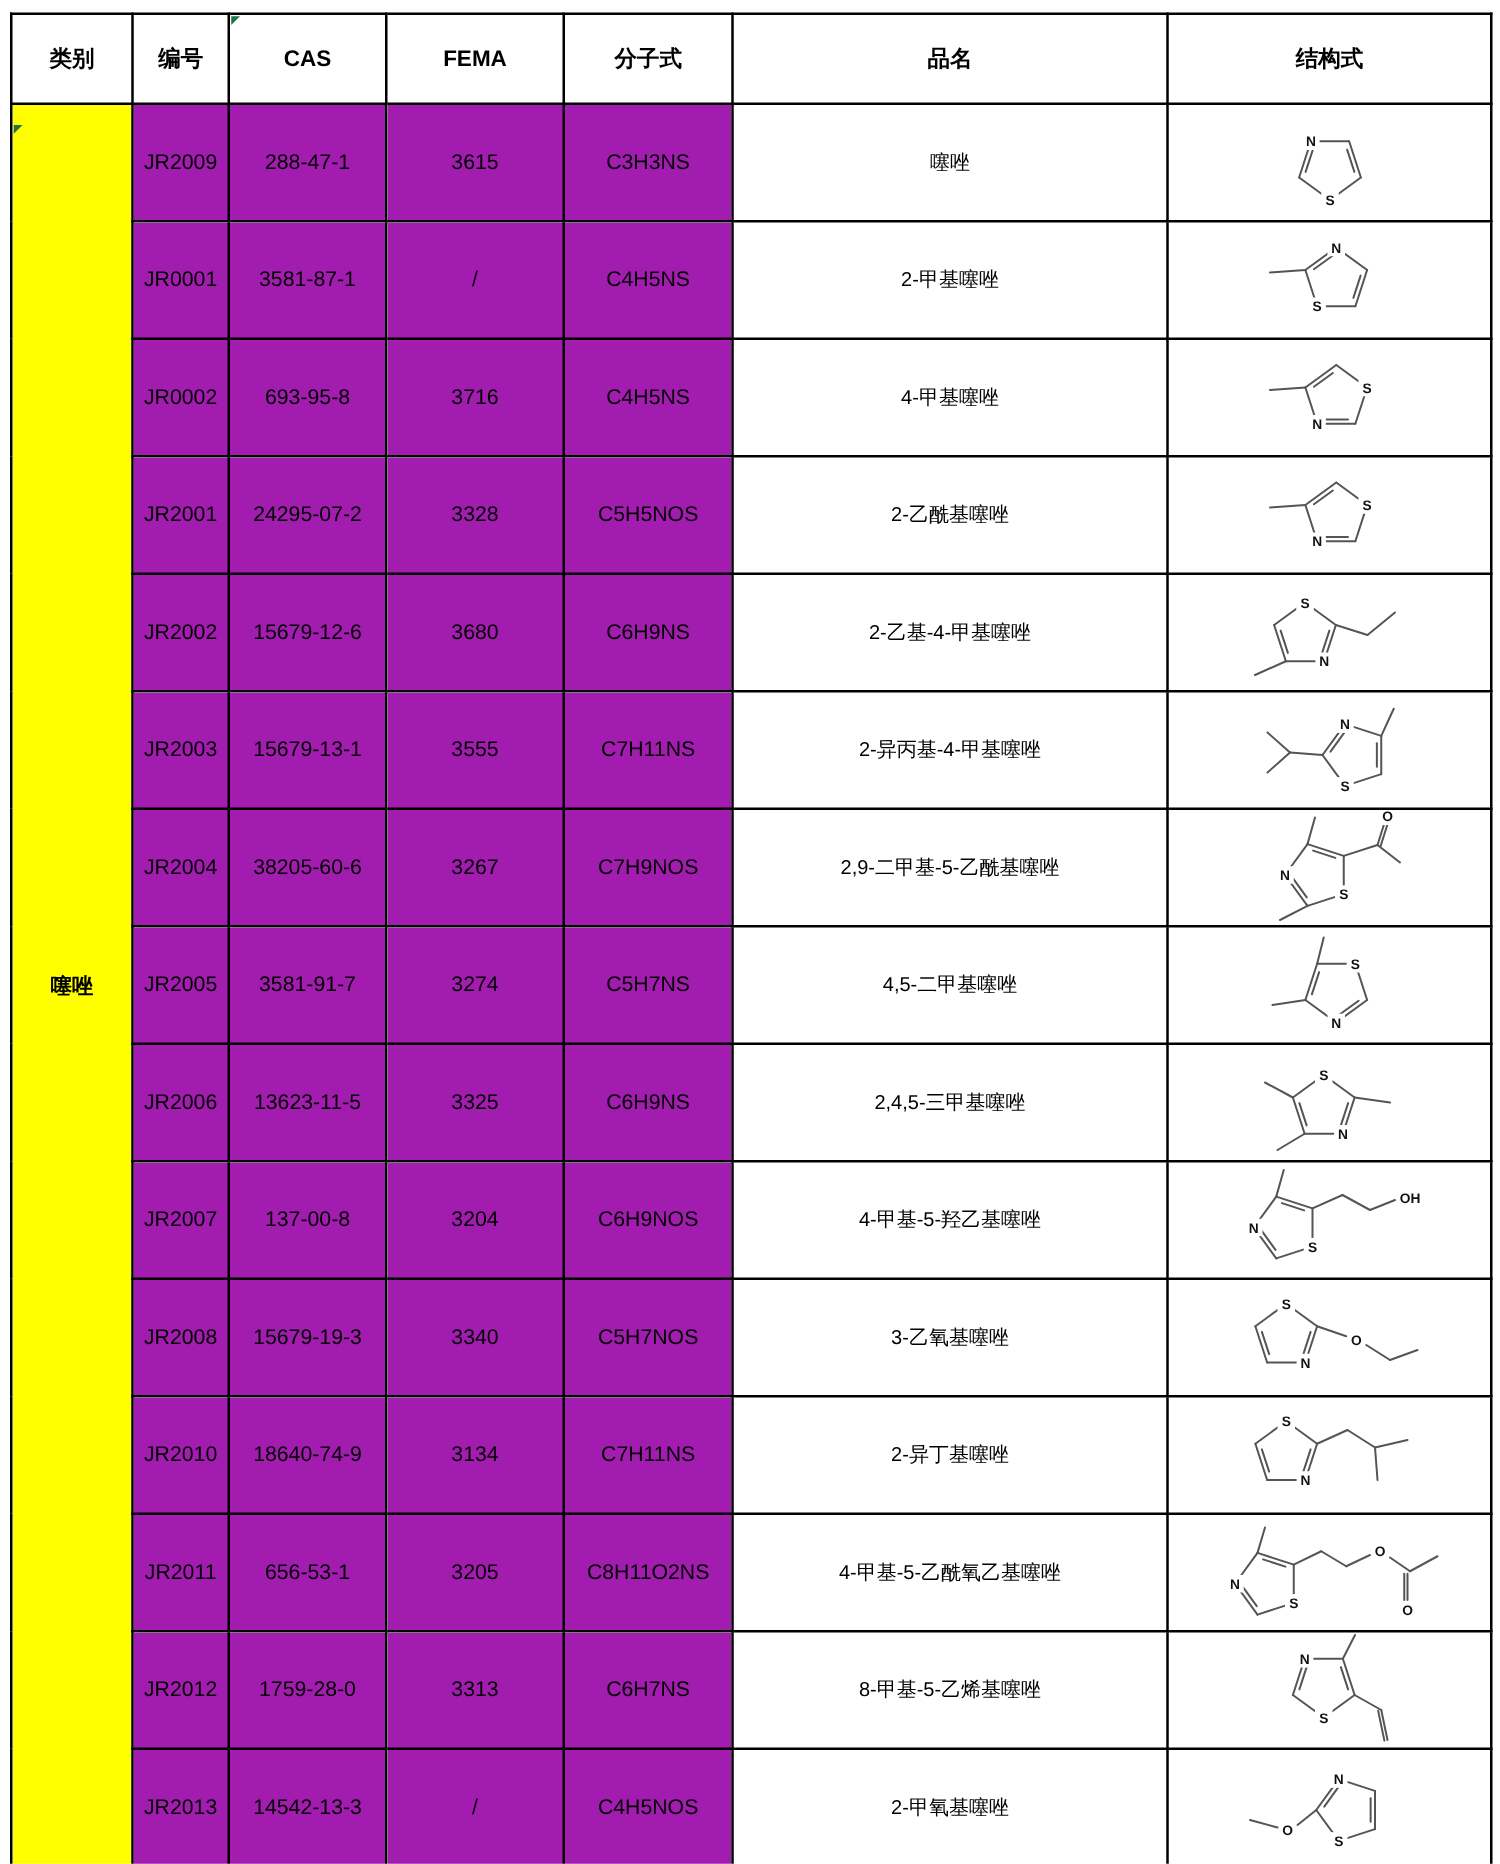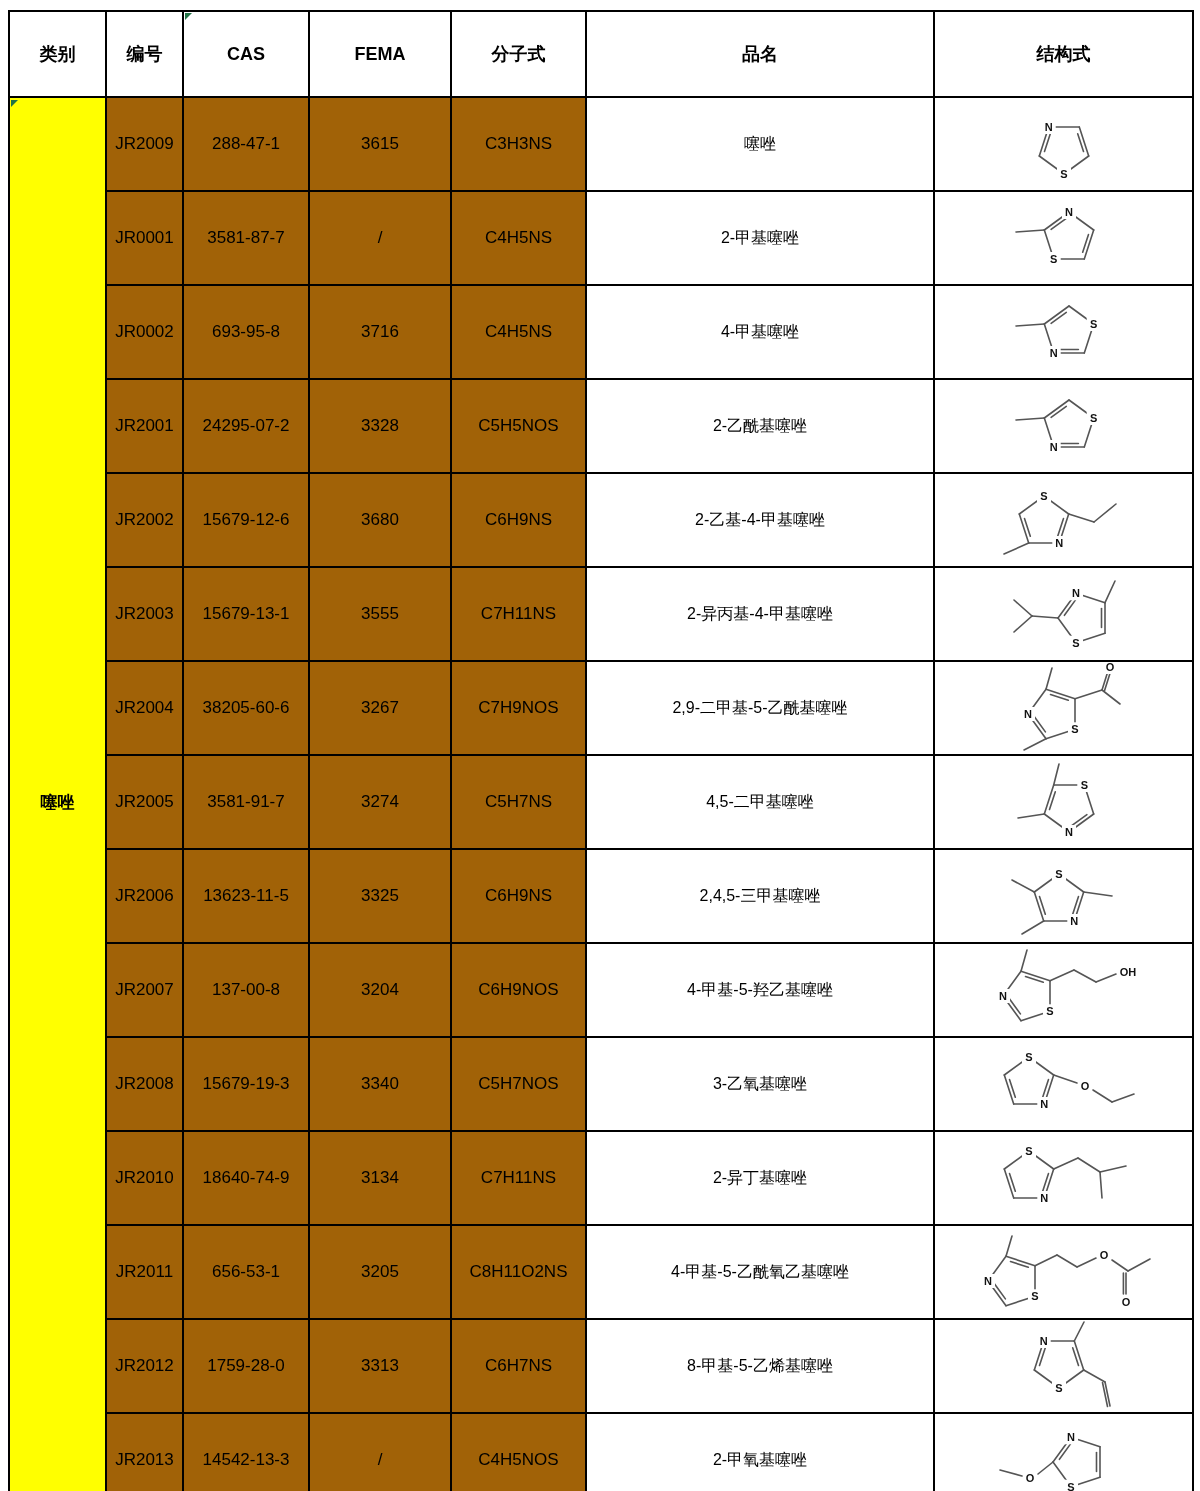--- a/index.html
+++ b/index.html
@@ -2,25 +2,25 @@
 <html><head>
 <meta charset="utf-8">
 <style>
   html,body{margin:0;padding:0;background:#ffffff;}
   .page{position:relative;width:1200px;height:1491px;background:#fff;
         font-family:"Liberation Sans",sans-serif;color:#000;}
   table{position:absolute;left:8px;top:10px;width:1184px;
         border-collapse:collapse;table-layout:fixed;}
   th,td{border:2px solid #000;text-align:center;vertical-align:middle;
         padding:0;overflow:hidden;}
-  thead tr{height:86px;}
+  thead tr{height:72px;}
   tbody tr{height:91px;}
   th{font-size:18px;font-weight:700;background:#fff;}
   td{font-size:17px;}
-  td.hl{background:#a16207;}
+  td.hl{background:#a21caf;}
   td.cat{background:#ffff00;font-weight:700;font-size:17px;}
   td.name{background:#fff;font-size:16px;}
   td.struct{background:#fff;}
   .tri{position:absolute;width:0;height:0;
        border-top:7px solid #217346;border-right:7px solid transparent;}
   #tri-cas{left:185px;top:13px;}
   #tri-cat{left:11px;top:100px;}
   svg{display:block;margin:0 auto;}
 </style>
 </head>
@@ -73,21 +73,21 @@
               </g>
               <g font-size="11" font-weight="bold" fill="#111" text-anchor="middle" font-family="Liberation Sans, sans-serif">
                 <text x="104.7" y="33.0">N</text>
                 <text x="120.0" y="80.0">S</text>
               </g>
             </svg>
           </td>
         </tr>
         <tr>
           <td class="hl">JR0001</td>
-          <td class="hl">3581-87-7</td>
+          <td class="hl">3581-87-1</td>
           <td class="hl">/</td>
           <td class="hl">C4H5NS</td>
           <td class="name">2-甲基噻唑</td>
           <td class="struct">
             <svg viewBox="0 0 240 92" width="240" height="92">
               <g stroke="#555" stroke-width="1.6" fill="none" stroke-linecap="round">
                 <line x1="125.0" y1="20.0" x2="149.7" y2="38.0"></line>
                 <line x1="149.7" y1="38.0" x2="140.3" y2="67.0"></line>
                 <line x1="140.3" y1="67.0" x2="109.7" y2="67.0"></line>
                 <line x1="109.7" y1="67.0" x2="100.3" y2="38.0"></line>

